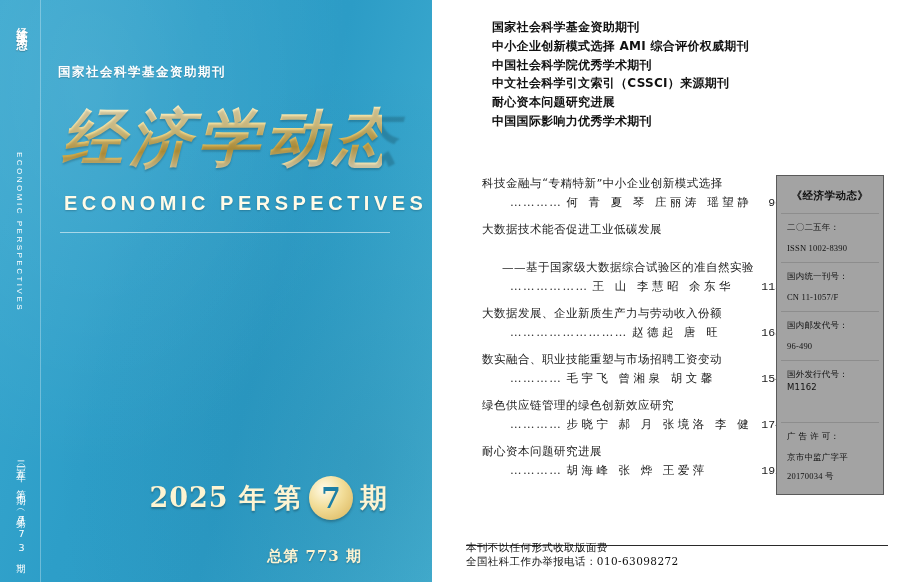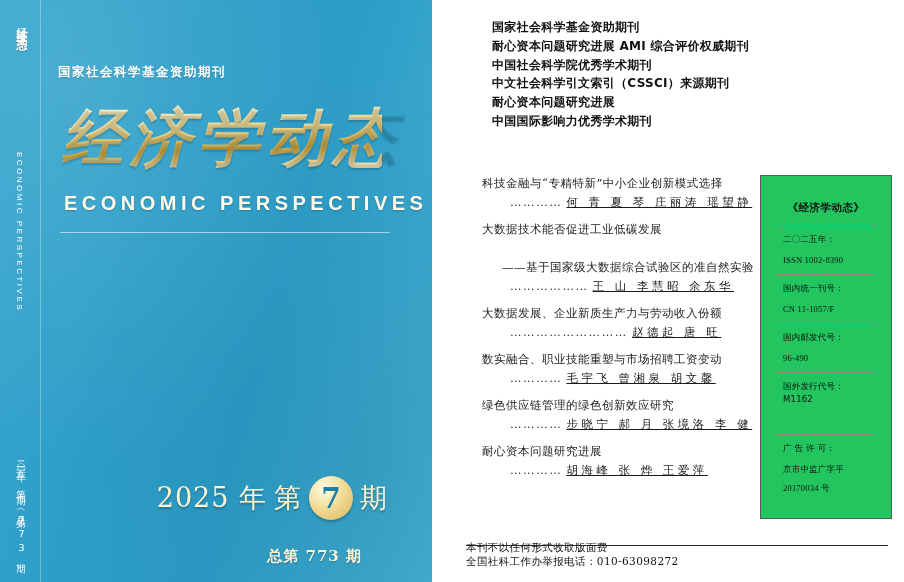--- a/index.html
+++ b/index.html
@@ -142,21 +142,21 @@
     display: flex;
     align-items: center;
     gap: 7px;
     z-index: 4;
   }
   .issue-year,
   .issue-no-label,
   .issue-qi {
     font-family: "DejaVu Serif", "Liberation Serif", serif;
     font-size: 27px;
-    font-weight: normal;
+    font-weight: bold;
     color: #fdf4d2;
     text-shadow: 0 2px 2px rgba(0,0,0,0.25);
     letter-spacing: 1px;
   }
   .issue-circle {
     width: 44px;
     height: 44px;
     border-radius: 50%;
     background: radial-gradient(circle at 35% 30%, #fffbe8 0%, #f2dd98 45%, #d9b257 100%);
     color: #1d7fa5;
@@ -243,39 +243,38 @@
     flex: 0 0 auto;
     letter-spacing: 1.6px;
     color: #333;
     padding-left: 28px;
   }
   .toc-authors {
     flex: 1 1 auto;
     letter-spacing: 3.5px;
     padding-left: 4px;
     white-space: nowrap;
-    text-decoration: underline;
   }
   .toc-page {
     flex: 0 0 auto;
     width: 28px;
     text-align: right;
     font-family: Liberation Mono, monospace;
     letter-spacing: 0;
   }
 
   
   .infobox {
     position: absolute;
-    right: 12px;
+    right: 20px;
     top: 175px;
     width: 98px;
     border: 1px solid #5a5a5a;
-    background: #22c55e;
-    padding: 16px;
+    background: #a3a3a3;
+    padding: 4px;
   }
   .infobox-title {
     text-align: center;
     font-size: 10.5px;
     font-weight: bold;
     color: #111;
     padding: 9px 2px 10px 2px;
     font-family: "DejaVu Serif", "Liberation Serif", serif;
     letter-spacing: 0.5px;
   }
@@ -360,21 +359,21 @@
       <span class="issue-qi">期</span>
     </div>
 
     <div class="cover-total-issue">总第 773 期</div>
   </div>
 
   <div class="contents">
 
     <div class="awards">
       <div>国家社会科学基金资助期刊</div>
-      <div>耐心资本问题研究进展 AMI 综合评价权威期刊</div>
+      <div>中小企业创新模式选择 AMI 综合评价权威期刊</div>
       <div>中国社会科学院优秀学术期刊</div>
       <div>中文社会科学引文索引（CSSCI）来源期刊</div>
       <div>耐心资本问题研究进展</div>
       <div>中国国际影响力优秀学术期刊</div>
     </div>
 
     <div class="toc-wrap">
 
       <div class="toc-item">
         <div class="toc-title">科技金融与“专精特新”中小企业创新模式选择</div>

